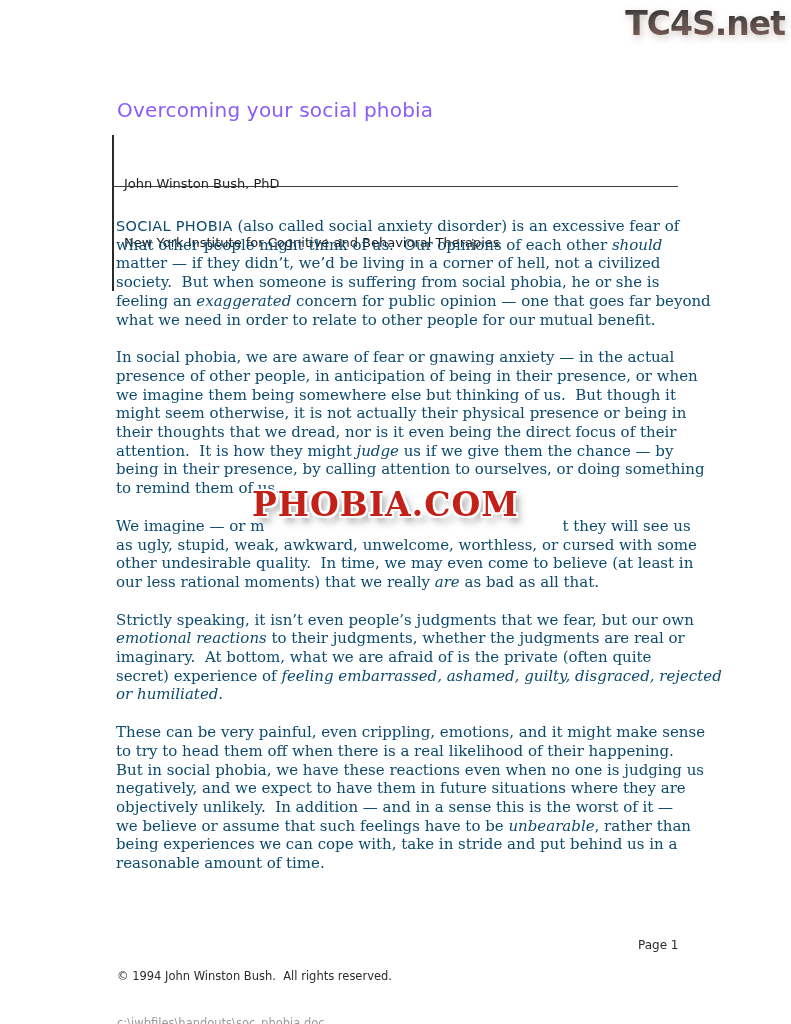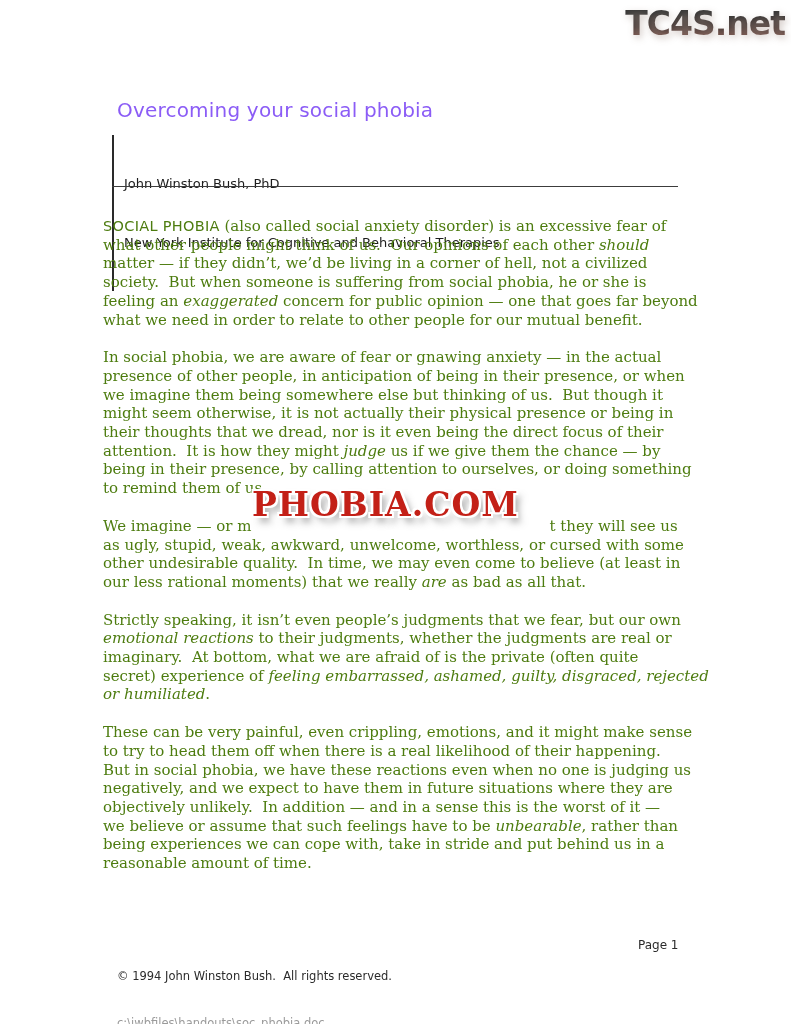--- a/index.html
+++ b/index.html
@@ -31,22 +31,22 @@
     font-family:"DejaVu Sans",sans-serif;font-size:13px;line-height:1.5;
     color:#1c1c1c;white-space:pre;
   }
   .divider{
     position:absolute;left:112px;top:186px;width:566px;height:0;
     border-top:1px solid #3c3c3c;
   }
 
   
   .bodytext{
-    position:absolute;left:103px;top:217px;width:566px;
-    font-size:15px;line-height:18.7px;color:#4d7c0f;
+    position:absolute;left:116px;top:217px;width:566px;
+    font-size:15px;line-height:18.7px;color:#0c4a6e;
   }
   .para{margin:0 0 19px 0;white-space:pre;}
   .para em{}
   .lead-in{
     font-family:"DejaVu Sans",sans-serif;font-size:14.5px;letter-spacing:0.3px;
   }
   .gap{display:inline-block;height:2px;}
 
   
   .wm-mid{

